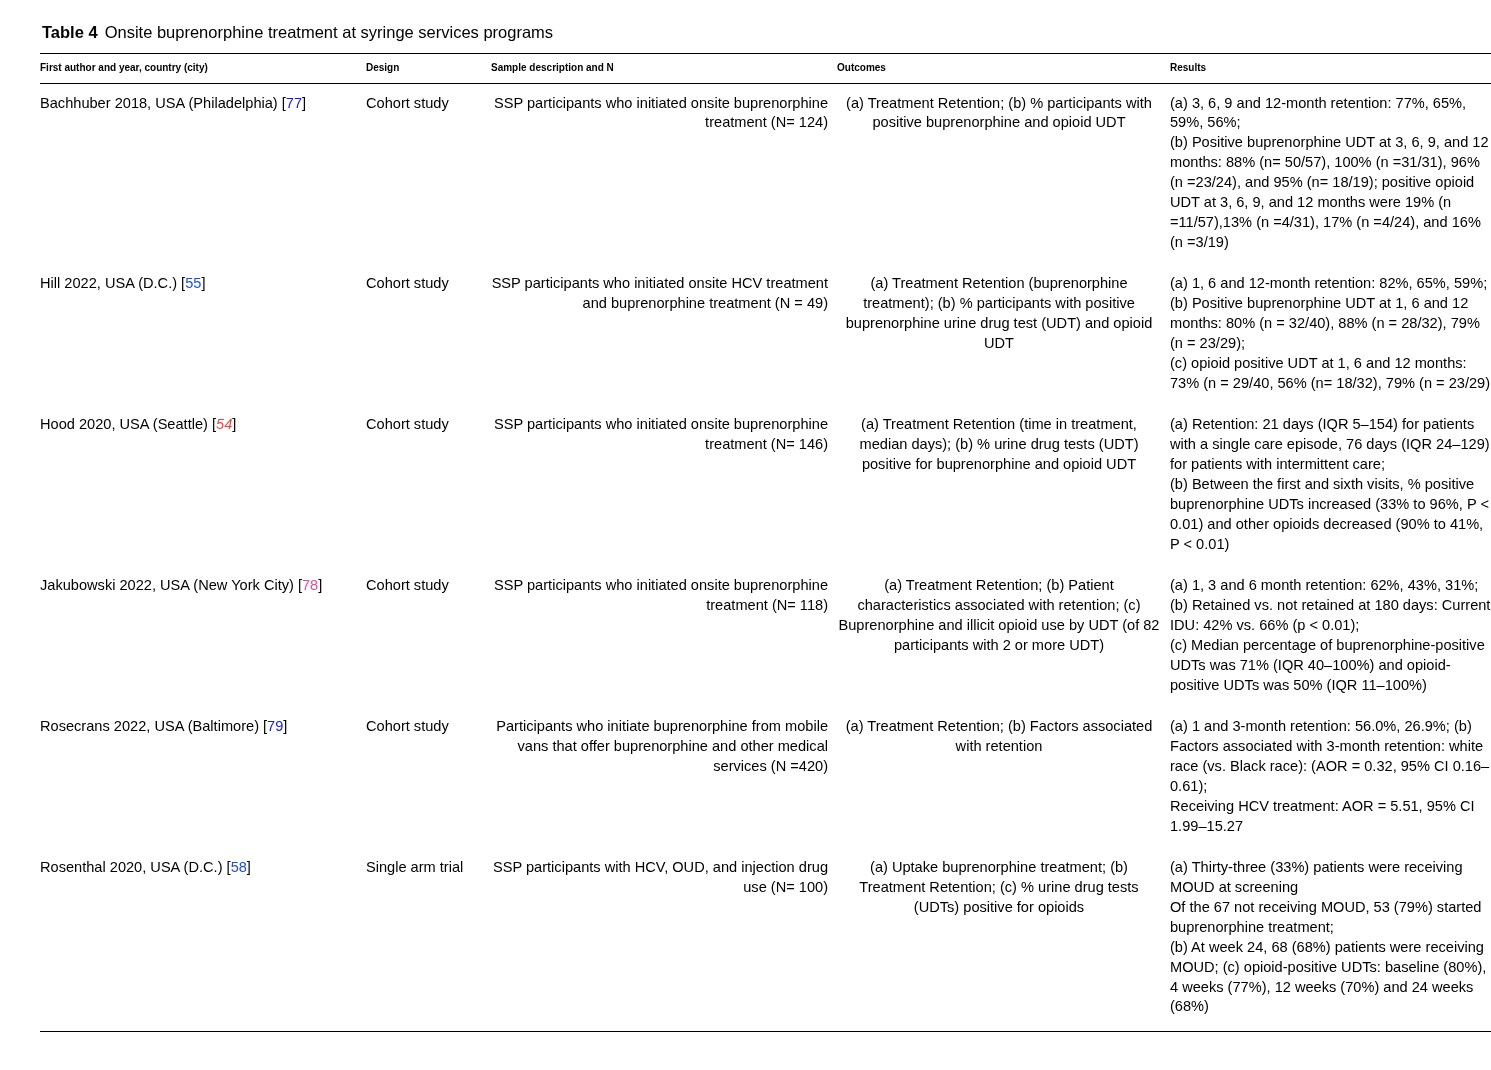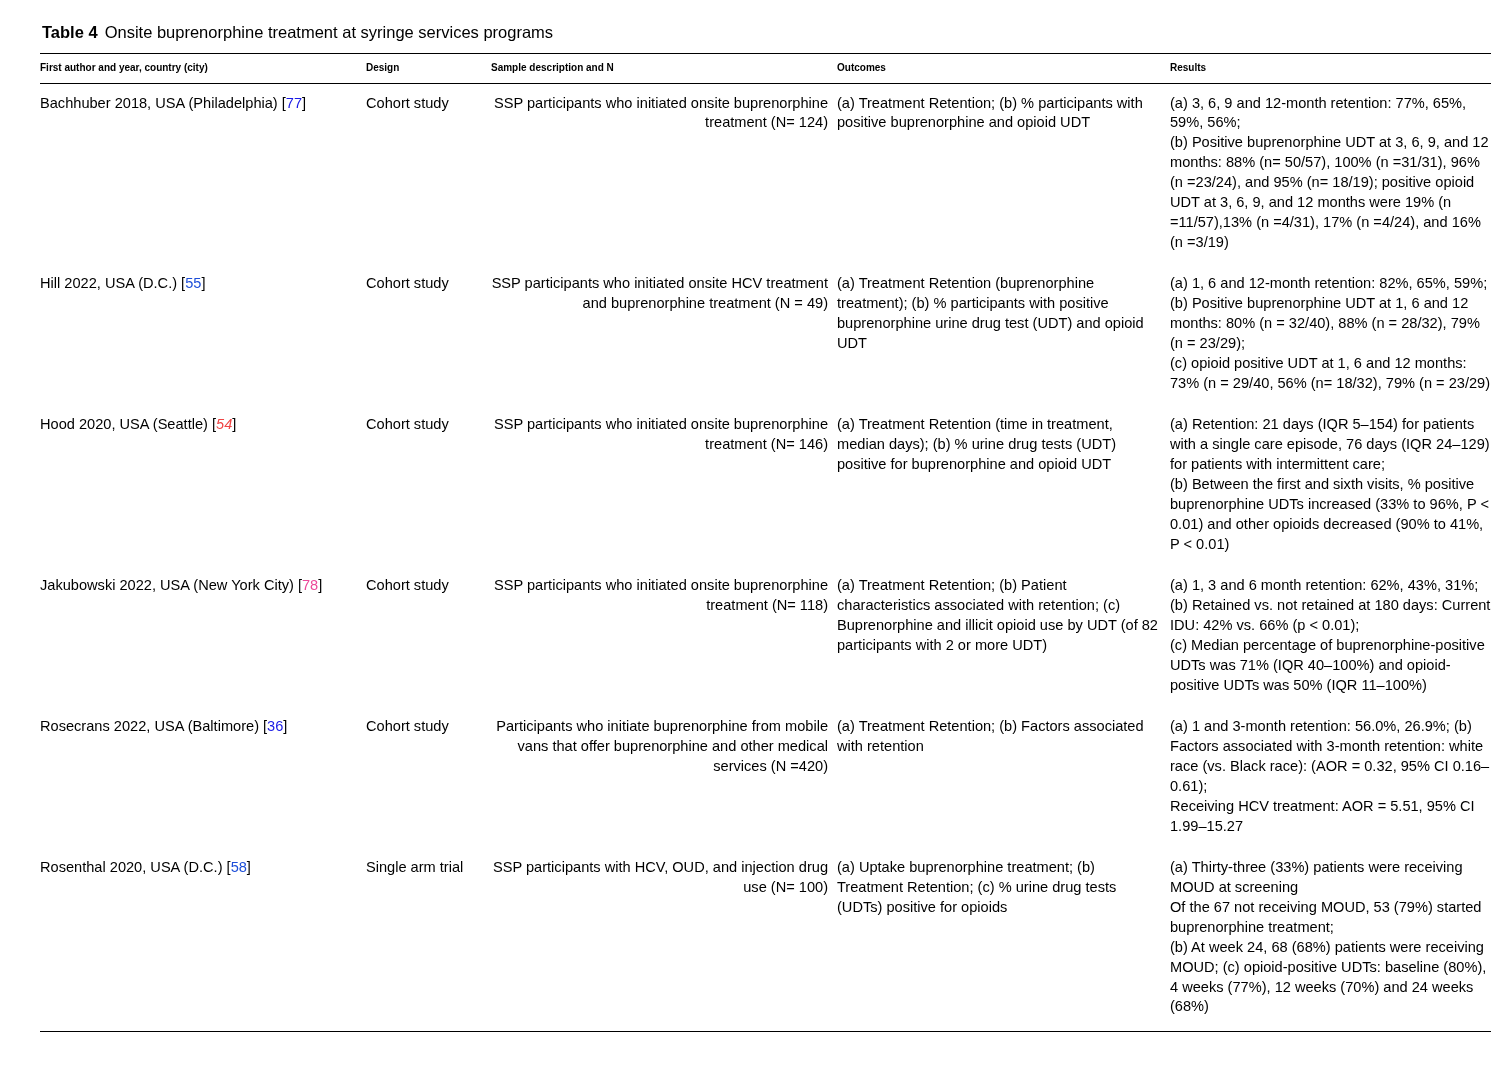--- a/index.html
+++ b/index.html
@@ -57,21 +57,21 @@
     border: none;
   }
   table.data tbody tr:last-child td {
     border-bottom: 1.6px solid #000;
     padding-bottom: 14px;
   }
   
   .c-author   { width: 318px; }
   .c-design   { width: 117px; margin-left: 8px; }
   .c-sample   { width: 338px; }
-  .c-outcomes { width: 325px; }
+  .c-outcomes { width: 325px; text-align: center; }
   .c-results  { width: 326px; }
 
   td.c-sample { text-align: right; }
   td.c-sample .sample-inner {
     display: inline-block;
     text-align: right;
   }
   .ref {
     color: #1a1ae6;
   }
@@ -133,21 +133,21 @@
           <td class="c-design">Cohort study</td>
           <td class="c-sample"><span class="sample-inner">SSP participants who initiated onsite buprenorphine treatment (N= 118)</span></td>
           <td class="c-outcomes">(a) Treatment Retention; (b) Patient characteristics associated with retention; (c) Buprenorphine and illicit opioid use by UDT (of 82 participants with 2 or more UDT)</td>
           <td class="c-results">
             <span class="cell-line">(a) 1, 3 and 6 month retention: 62%, 43%, 31%;</span>
             <span class="cell-line">(b) Retained vs. not retained at 180 days: Current IDU: 42% vs. 66% (p &lt; 0.01);</span>
             <span class="cell-line">(c) Median percentage of buprenorphine-positive UDTs was 71% (IQR 40–100%) and opioid-positive UDTs was 50% (IQR 11–100%)</span>
           </td>
         </tr>
         <tr>
-          <td class="c-author"><span>Rosecrans 2022, USA (Baltimore) [</span><span class="ref" style="color: rgb(26, 26, 230);">36</span><span>]</span></td>
+          <td class="c-author"><span>Rosecrans 2022, USA (Baltimore) [</span><span class="ref" style="color: rgb(26, 26, 230);">79</span><span>]</span></td>
           <td class="c-design">Cohort study</td>
           <td class="c-sample"><span class="sample-inner">Participants who initiate buprenorphine from mobile vans that offer buprenorphine and other medical services (N =420)</span></td>
           <td class="c-outcomes">(a) Treatment Retention; (b) Factors associated with retention</td>
           <td class="c-results">
             <span class="cell-line">(a) 1 and 3-month retention: 56.0%, 26.9%; (b) Factors associated with 3-month retention: white race (vs. Black race): (AOR = 0.32, 95% CI 0.16–0.61);</span>
             <span class="cell-line">Receiving HCV treatment: AOR = 5.51, 95% CI 1.99–15.27</span>
           </td>
         </tr>
         <tr>
           <td class="c-author"><span>Rosenthal 2020, USA (D.C.) [</span><span class="ref" style="color: #1d4ed8;">58</span><span>]</span></td>

